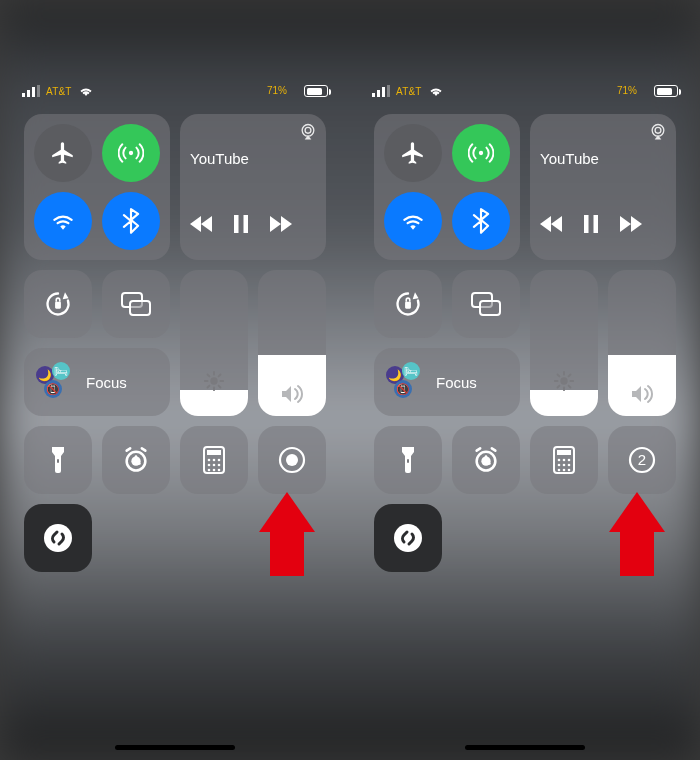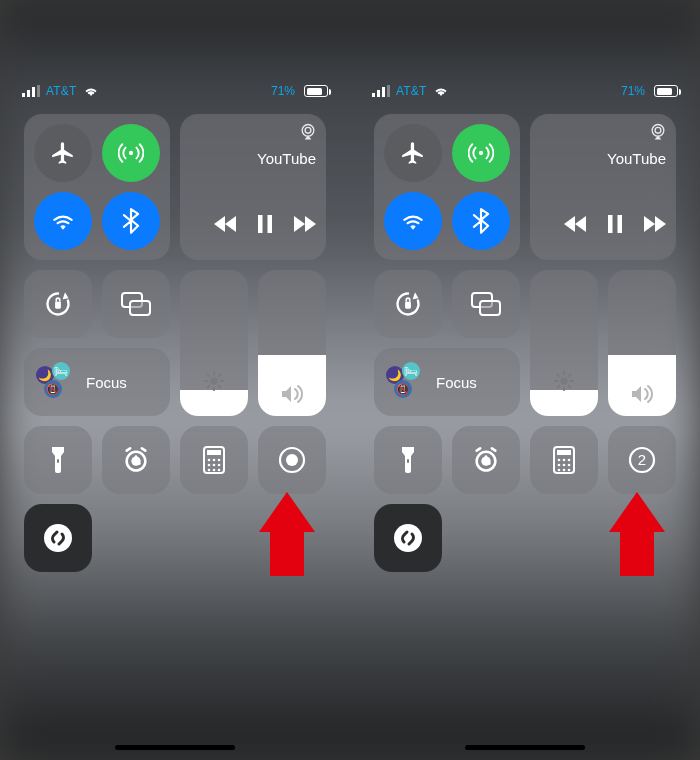--- a/index.html
+++ b/index.html
@@ -26,26 +26,26 @@
     padding: 0;
   }
   .pane + .pane { border-left: 0; }
   .topspace { height: 78px; }
   .statusbar {
     display: flex;
     align-items: center;
     justify-content: space-between;
     padding: 0 22px;
     height: 26px;
-    color: #0ea5e9;
-    font-size: 12px;
+    color: #eab308;
+    font-size: 10px;
     font-weight: 500;
   }
   .sb-left { display: flex; align-items: center; gap: 6px; }
-  .sb-right { display: flex; align-items: center; gap: 9px; }
+  .sb-right { display: flex; align-items: flex-start; gap: 17px; }
   .carrier { letter-spacing: 0.2px; }
   .batt-shell {
     width: 24px; height: 12px; border: 1.4px solid #fff; border-radius: 3px;
     position: relative; display: inline-block;
   }
   .batt-shell::after {
     content:""; position:absolute; right:-3.5px; top:3px; width:2px; height:6px;
     background:#fff; border-radius:0 2px 2px 0;
   }
   .batt-fill { position:absolute; left:1.5px; top:1.5px; bottom:1.5px; background:#fff; border-radius:1.5px; }
@@ -84,21 +84,21 @@
     display:flex; align-items:center; justify-content:center;
   }
   .c-gray { background: #5b5c60; }
   .c-green { background: #34c759; }
   .c-blue { background: #0a7aff; }
 
   
   .media {
     flex-direction: column;
     padding: 10px;
-    align-items:flex-end;
+    align-items:flex-start;
     justify-content:flex-start;
     gap:28px;
   }
   .airplay {
     position:absolute; top:8px; right:8px; opacity:0.85;
   }
   .media-title { margin-top: 26px; font-size: 15px; font-weight:500; }
   .media-btns {
     display:flex; gap:22px; margin-top: 20px; align-items:center;
   }

